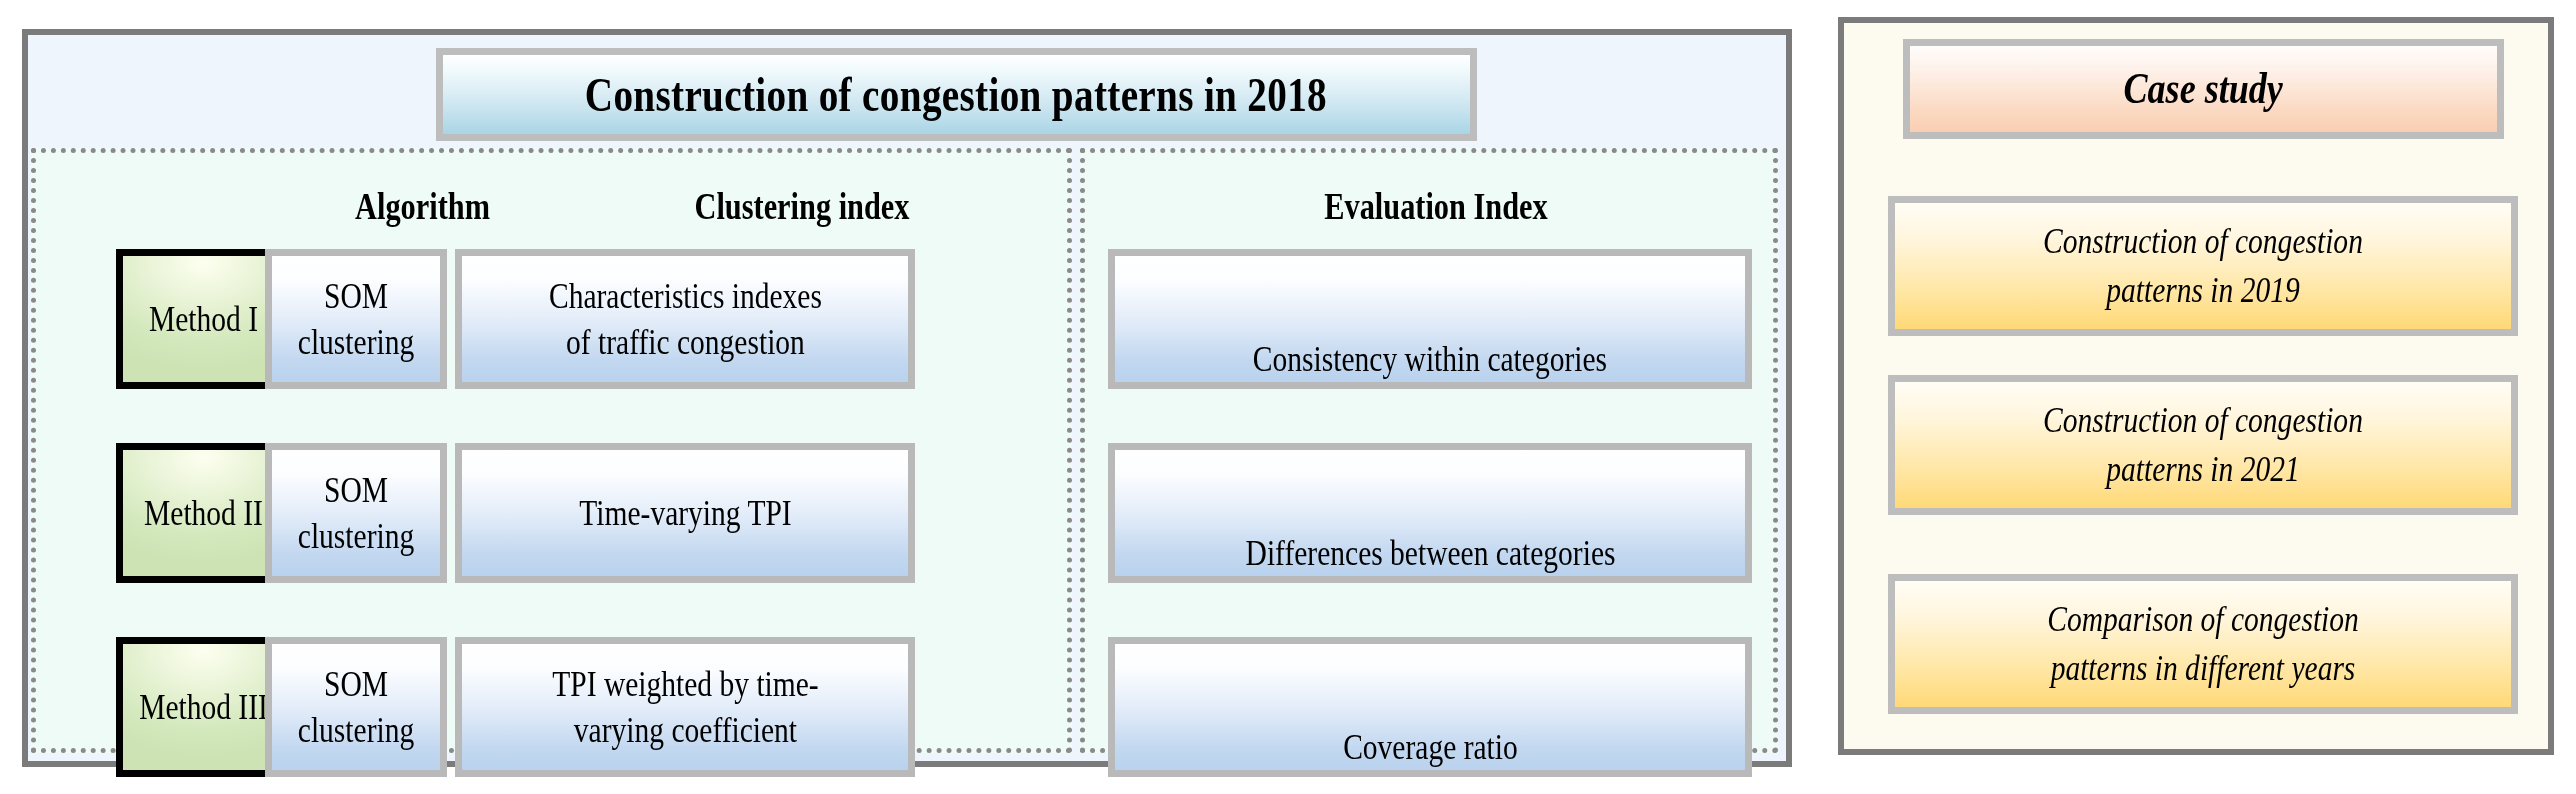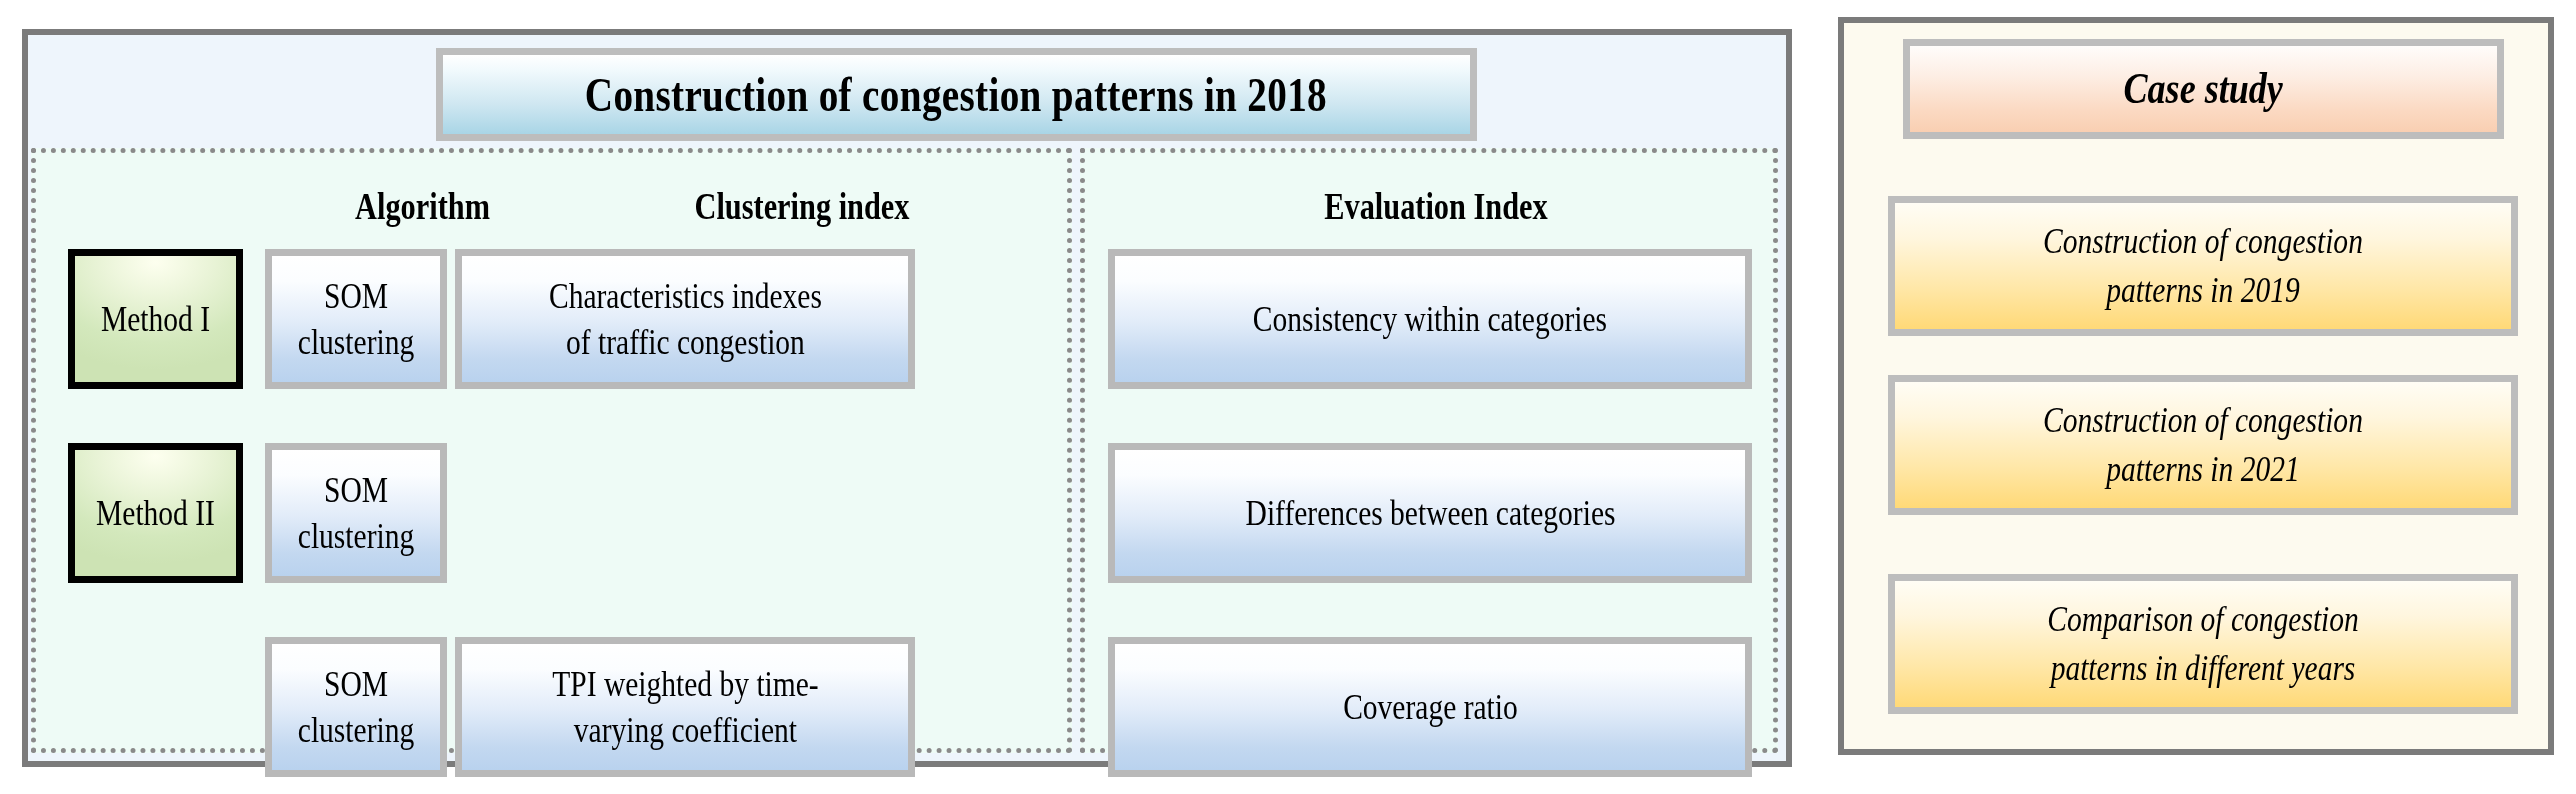--- a/index.html
+++ b/index.html
@@ -94,20 +94,21 @@
   
   .method-box {
     position: absolute;
     border: 7.2px solid #000000;
     box-sizing: border-box;
     background:
       radial-gradient(ellipse 95% 85% at 50% 5%, #fdffef 0%, #eaf4d8 35%, #d3e8bc 75%, #cde3b4 100%);
     display: flex;
     align-items: center;
     justify-content: center;
+    margin-left: 48px;
   }
   .method-box .txt {
     font-size: 36px;
     color: #000;
     transform: scaleX(0.82);
     white-space: nowrap;
   }
 
   .blue-box {
     position: absolute;
@@ -131,21 +132,21 @@
   
   .r1 { top: 96px; height: 140px; }
   .r2 { top: 290px; height: 140px; }
   .r3 { top: 484px; height: 140px; }
 
   .c-method { left: 32px;  width: 175px; }
   .c-som    { left: 229px; width: 182px; }
   .c-index  { left: 419px; width: 460px; align-items: center; }
 
   
-  .c-eval   { left: 23.6px;  width: 644px; }
+  .c-eval   { left: 23.6px;  width: 644px; align-items: flex-end; }
 
   
   .right-panel {
     position: absolute;
     left: 1838px;
     top: 17px;
     width: 716px;
     height: 738px;
     background: #fdfaef;
     border: 6.4px solid #7b7b7b;
@@ -227,21 +228,27 @@
 of traffic congestion</span>
       </div>
 
       <div class="method-box r2 c-method">
         <span class="txt">Method II</span>
       </div>
       <div class="blue-box r2 c-som">
         <span class="txt">SOM
 clustering</span>
       </div>
-
+      <div class="blue-box r2 c-index">
+        <span class="txt">Time-varying TPI</span>
+      </div>
+
+      <div class="method-box r3 c-method">
+        <span class="txt">Method III</span>
+      </div>
       <div class="blue-box r3 c-som">
         <span class="txt">SOM
 clustering</span>
       </div>
       <div class="blue-box r3 c-index">
         <span class="txt">TPI weighted by time-
 varying coefficient</span>
       </div>
 
     </div>

